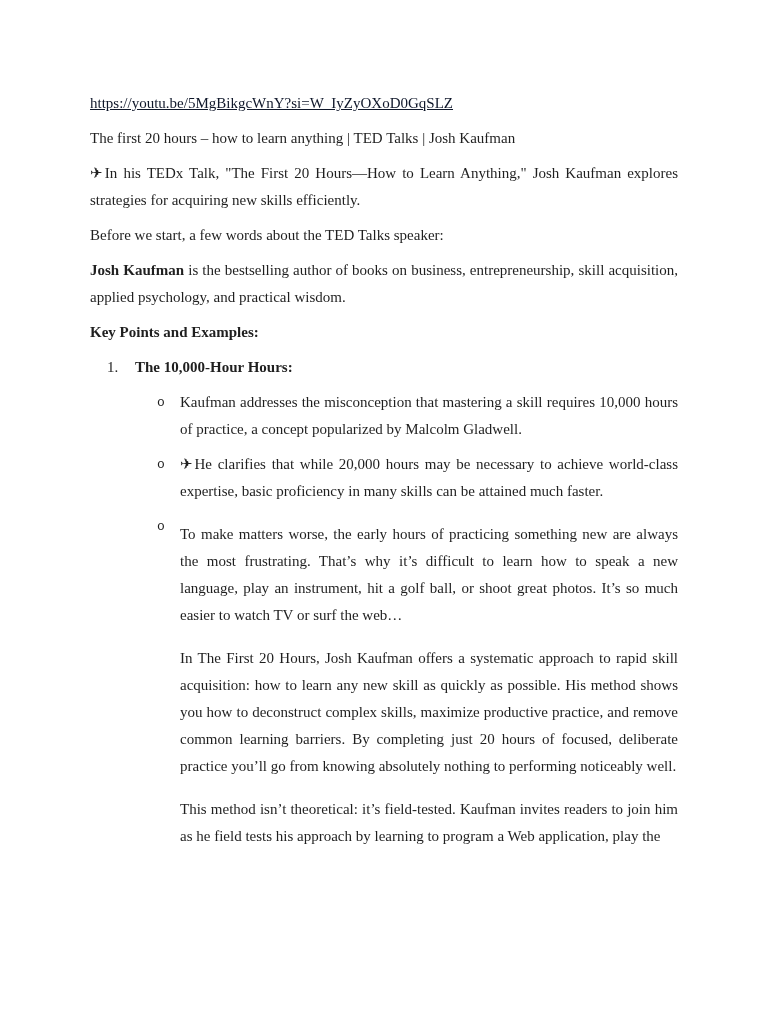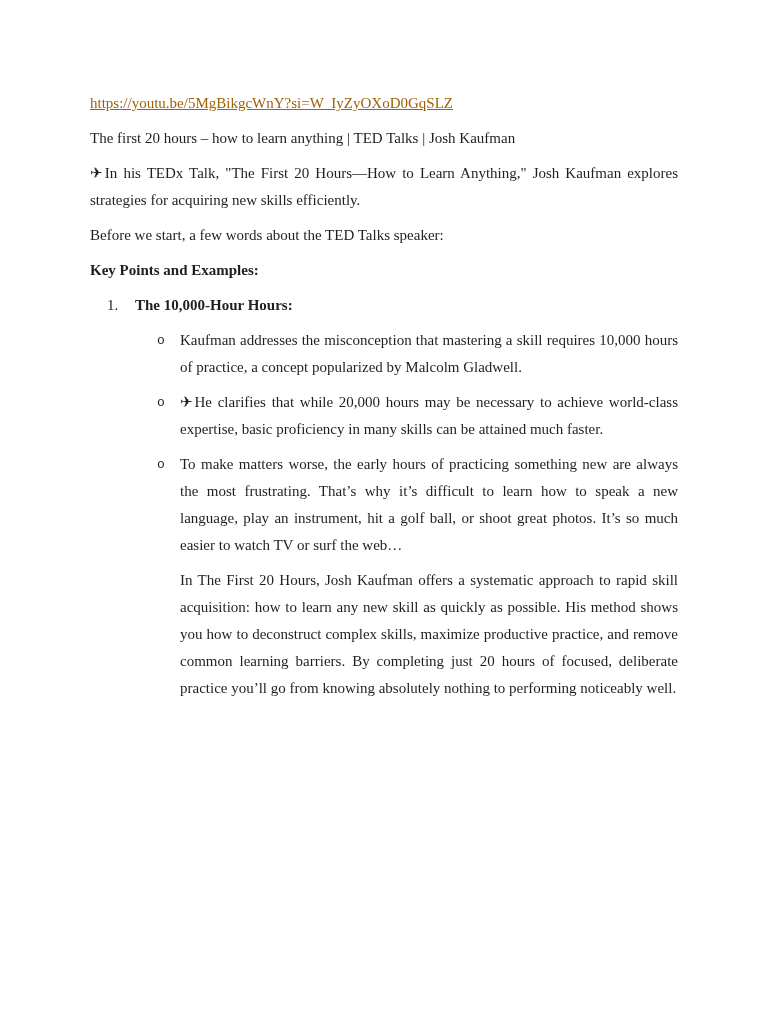--- a/index.html
+++ b/index.html
@@ -17,21 +17,21 @@
   .content {
     position: absolute;
     left: 90px;
     top: 90px;
     width: 588px;
   }
   .para { margin: 0 0 8px 0; }
   .justify { text-align: justify; }
   .bold { font-weight: bold; }
   a.doclink {
-    color: #a16207;
+    color: #0f172a;
     text-decoration: underline;
     cursor: pointer;
   }
   .numitem {
     position: relative;
     padding-left: 45px;
     margin: 0 0 8px 0;
   }
   .numitem .num {
     position: absolute;
@@ -44,39 +44,40 @@
     margin: 0 0 8px 0;
   }
   .bullet .marker {
     position: absolute;
     left: 67px;
     top: 0;
     font-family: "Liberation Mono", "DejaVu Sans Mono", monospace;
     font-size: 13px;
   }
   .cont {
-    margin: 0 0 8px 90px;
+    margin: 16px 0 8px 90px;
   }
 </style>
 </head>
 <body>
 
 <div class="page">
   <div class="content">
 
     <div class="para">
       <a class="doclink">https://youtu.be/5MgBikgcWnY?si=W_IyZyOXoD0GqSLZ</a>
     </div>
 
     <div class="para">The first 20 hours – how to learn anything | TED Talks | Josh Kaufman</div>
 
     <div class="para justify">✈In his TEDx Talk, "The First 20 Hours—How to Learn Anything," Josh Kaufman explores strategies for acquiring new skills efficiently.</div>
 
     <div class="para">Before we start, a few words about the TED Talks speaker:</div>
 
+    <div class="para justify"><span class="bold">Josh Kaufman</span><span> is the bestselling author of books on business, entrepreneurship, skill acquisition, applied psychology, and practical wisdom.</span></div>
 
     <div class="para bold">Key Points and Examples:</div>
 
     <div class="numitem">
       <span class="num">1.</span>
       <span class="bold">The 10,000-Hour Hours:</span>
     </div>
 
     <div class="bullet">
       <span class="marker">o</span>
@@ -89,15 +90,16 @@
     </div>
 
     <div class="bullet">
       <span class="marker">o</span>
     </div>
 
     <div class="cont justify para">To make matters worse, the early hours of practicing something new are always the most frustrating. That’s why it’s difficult to learn how to speak a new language, play an instrument, hit a golf ball, or shoot great photos. It’s so much easier to watch TV or surf the web…</div>
 
     <div class="cont justify para">In The First 20 Hours, Josh Kaufman offers a systematic approach to rapid skill acquisition: how to learn any new skill as quickly as possible. His method shows you how to deconstruct complex skills, maximize productive practice, and remove common learning barriers. By completing just 20 hours of focused, deliberate practice you’ll go from knowing absolutely nothing to performing noticeably well.</div>
 
+    <div class="cont justify para">This method isn’t theoretical: it’s field-tested. Kaufman invites readers to join him as he field tests his approach by learning to program a Web application, play the</div>
 
   </div>
 </div>
 
 </body></html>

